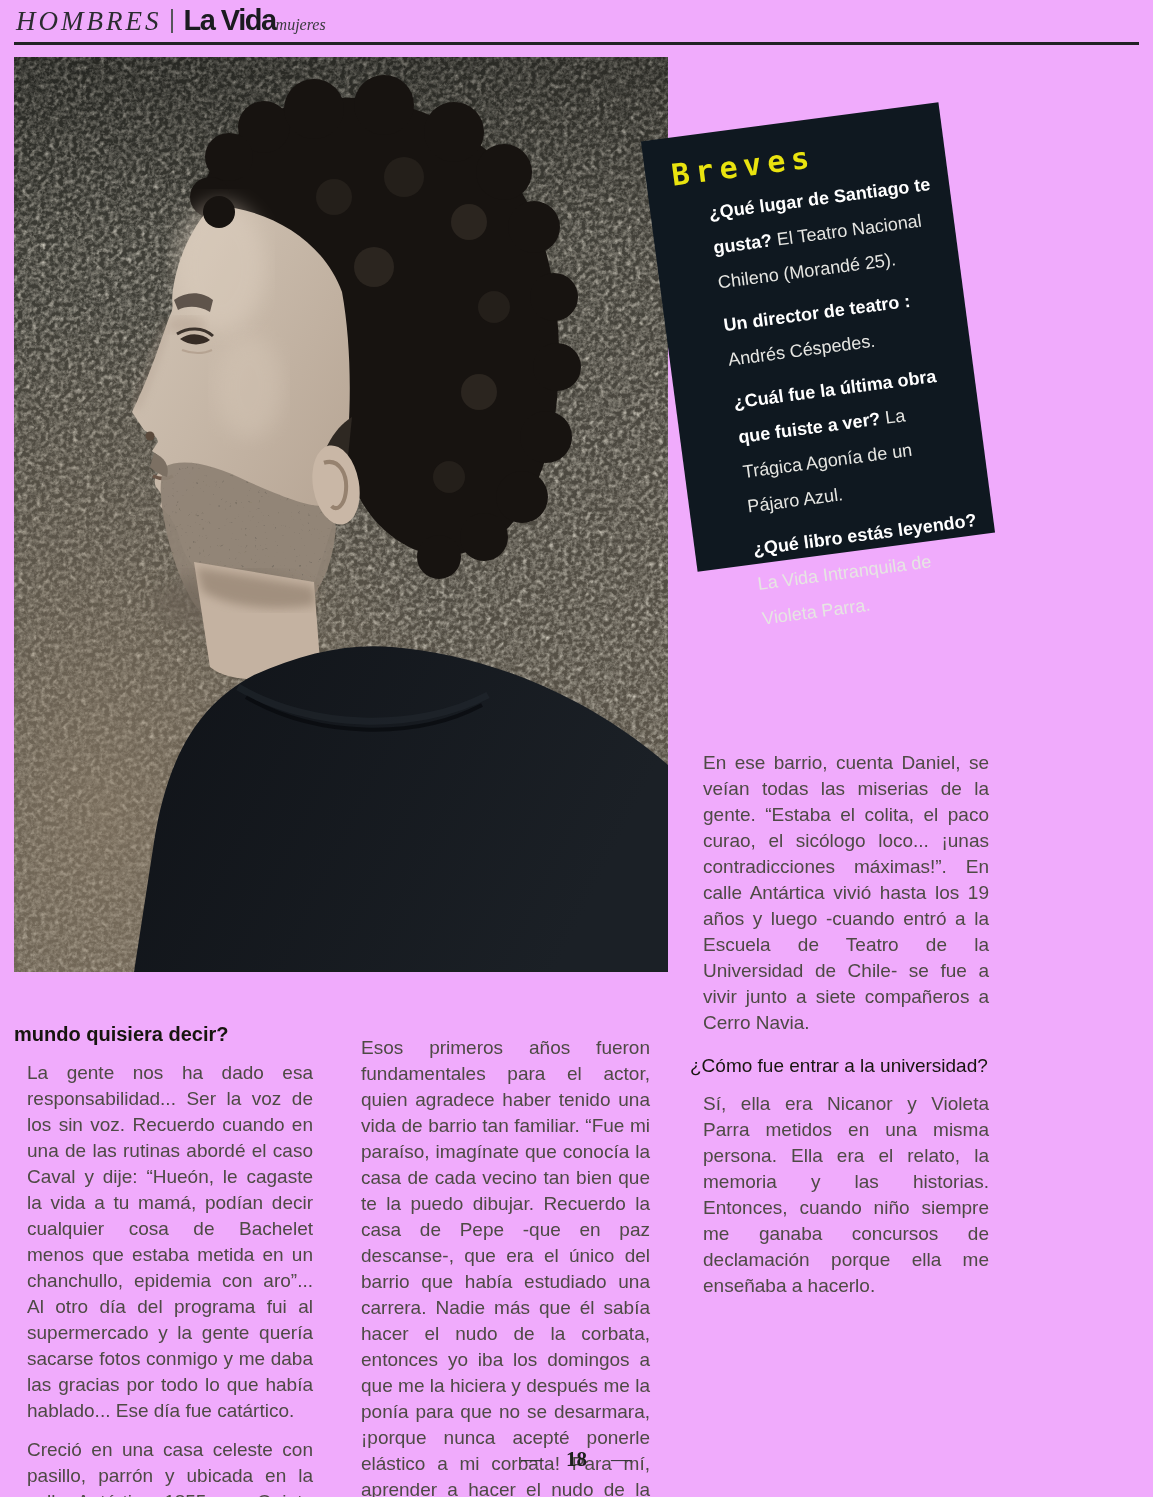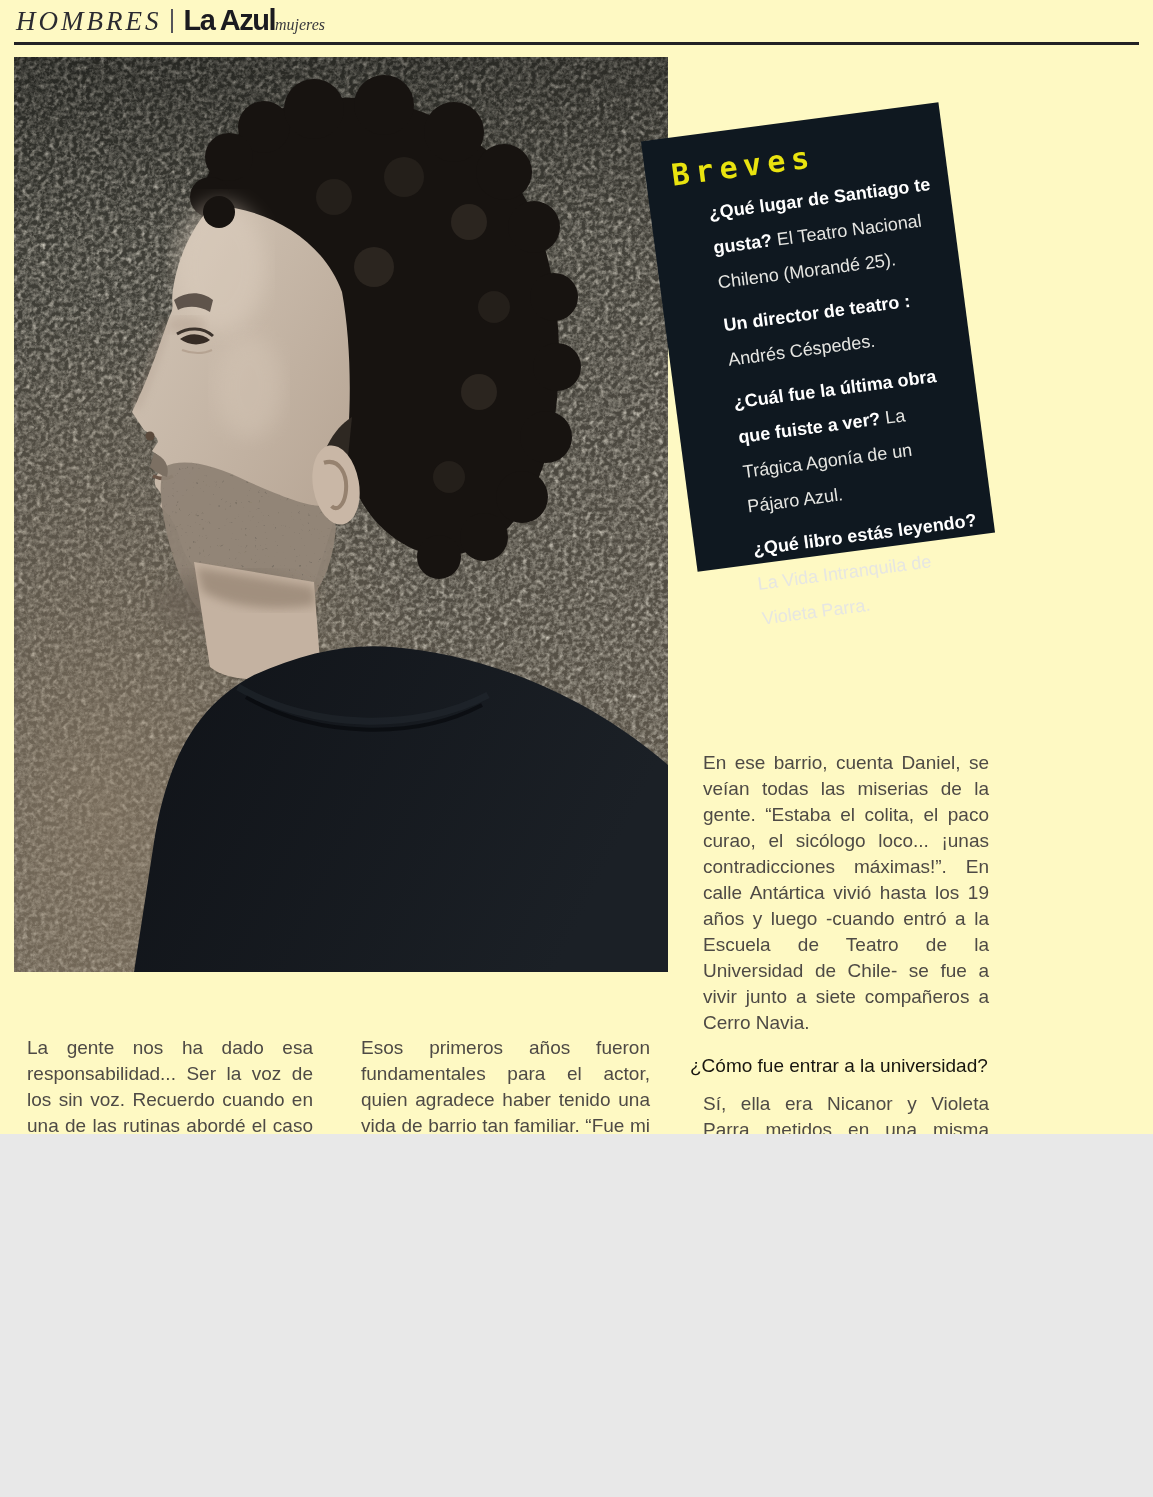--- a/index.html
+++ b/index.html
@@ -1,16 +1,16 @@
 <!DOCTYPE html>
 <html><head>
 <meta charset="utf-8">
 <style>
   html,body{margin:0;padding:0;background:#e8e8e8;}
-  .page{position:relative;width:1153px;height:1134px;background:#fef9c3;overflow:hidden;
+  .page{position:relative;width:1153px;height:1497px;background:#f0abfc;overflow:hidden;
         font-family:"Liberation Sans",sans-serif;margin:0 auto;}
   
   .masthead{position:absolute;left:16px;top:4px;display:flex;align-items:baseline;white-space:nowrap;}
   .mh-section{font-family:"Liberation Serif",serif;font-style:italic;font-size:27px;
               letter-spacing:3px;color:#2b2b30;}
   .mh-divider{display:inline-block;width:2px;height:24px;background:#55555a;margin:0 10px;
               align-self:center;}
   .mh-brand{font-family:"Liberation Sans",sans-serif;font-weight:800;font-size:29px;
             letter-spacing:-1.5px;color:#1b1b20;}
   .mh-suffix{font-family:"Liberation Serif",serif;font-style:italic;font-size:16px;color:#3a3a3e;
@@ -44,21 +44,21 @@
   .footer .dash{font-weight:normal;margin:0 24px;color:#333;}
 </style>
 </head>
 <body>
 
 <div class="page">
 
   <div class="masthead">
     <span class="mh-section">HOMBRES</span>
     <span class="mh-divider"></span>
-    <span class="mh-brand">La Azul</span>
+    <span class="mh-brand">La Vida</span>
     <span class="mh-suffix">mujeres</span>
   </div>
   <div class="mh-rule"></div>
 
   <div class="photo">
     <svg viewBox="0 0 654 915" preserveAspectRatio="none">
       <defs>
         <linearGradient id="wallGrad" x1="0" y1="0" x2="0.2" y2="1">
           <stop offset="0" stop-color="#34352f"></stop>
           <stop offset="0.55" stop-color="#4a473f"></stop>
@@ -193,20 +193,21 @@
   </div>
 
   <div class="col col-right">
     <p>En ese barrio, cuenta Daniel, se veían todas las miserias de la gente. “Estaba el colita, el paco curao, el sicólogo loco... ¡unas contradicciones máximas!”. En calle Antártica vivió hasta los 19 años y luego -cuando entró a la Escuela de Teatro de la Universidad de Chile- se fue a vivir junto a siete compañeros a Cerro Navia.</p>
     <div class="q-head">¿Cómo fue entrar a la universidad?</div>
     <p>Sí, ella era Nicanor y Violeta Parra metidos en una misma persona. Ella era el relato, la memoria y las historias. Entonces, cuando niño siempre me ganaba concursos de declamación porque ella me enseñaba a hacerlo.</p>
 
   </div>
 
   <div class="col col-left">
+    <div class="lead-head">mundo quisiera decir?</div>
     <p>La gente nos ha dado esa responsabilidad... Ser la voz de los sin voz. Recuerdo cuando en una de las rutinas abordé el caso Caval y dije: “Hueón, le cagaste la vida a tu mamá, podían decir cualquier cosa de Bachelet menos que estaba metida en un chanchullo, epidemia con aro”... Al otro día del programa fui al supermercado y la gente quería sacarse fotos conmigo y me daba las gracias por todo lo que había hablado... Ese día fue catártico.</p>
     <p>Creció en una casa celeste con pasillo, parrón y ubicada en la calle Antártica 1855, en Quinta Normal. En esa vivienda, en la que hoy vive su abuela, Daniel se crió con sus primos y tíos, una</p>
   </div>
 
   <div class="col col-mid">
     <p>Esos primeros años fueron fundamentales para el actor, quien agradece haber tenido una vida de barrio tan familiar. “Fue mi paraíso, imagínate que conocía la casa de cada vecino tan bien que te la puedo dibujar. Recuerdo la casa de Pepe -que en paz descanse-, que era el único del barrio que había estudiado una carrera. Nadie más que él sabía hacer el nudo de la corbata, entonces yo iba los domingos a que me la hiciera y después me la ponía para que no se desarmara, ¡porque nunca acepté ponerle elástico a mi corbata! Para mí, aprender a hacer el nudo de la corbata fue como aprender piano”, ríe a carcajadas.</p>
   </div>
 
   <div class="footer">
     <span class="dash">—</span><span>18</span><span class="dash">—</span>

